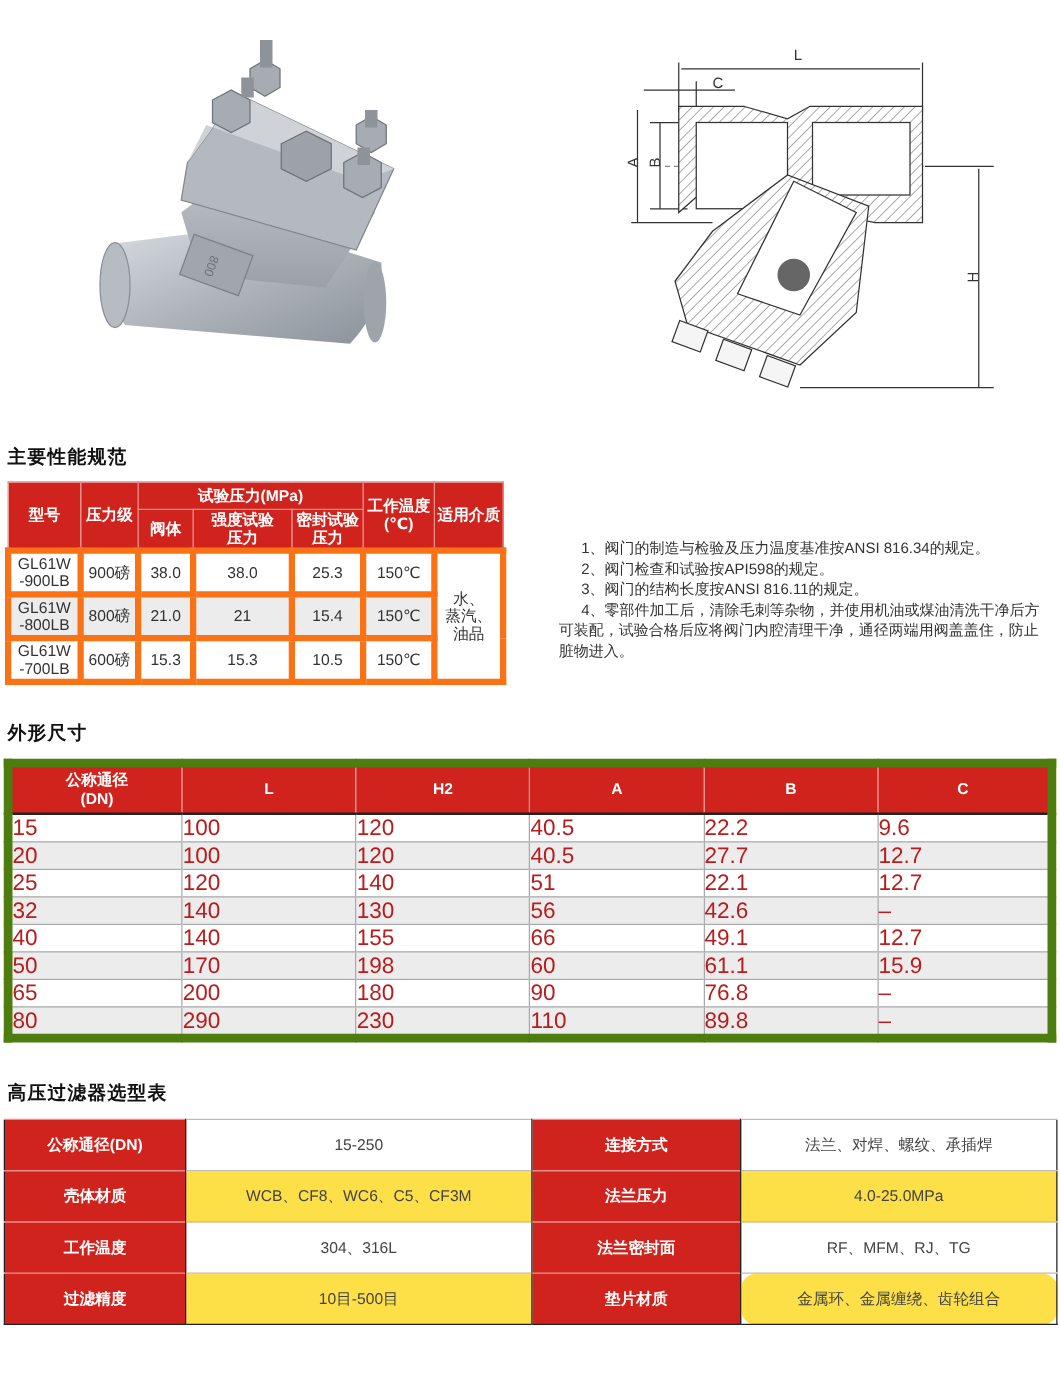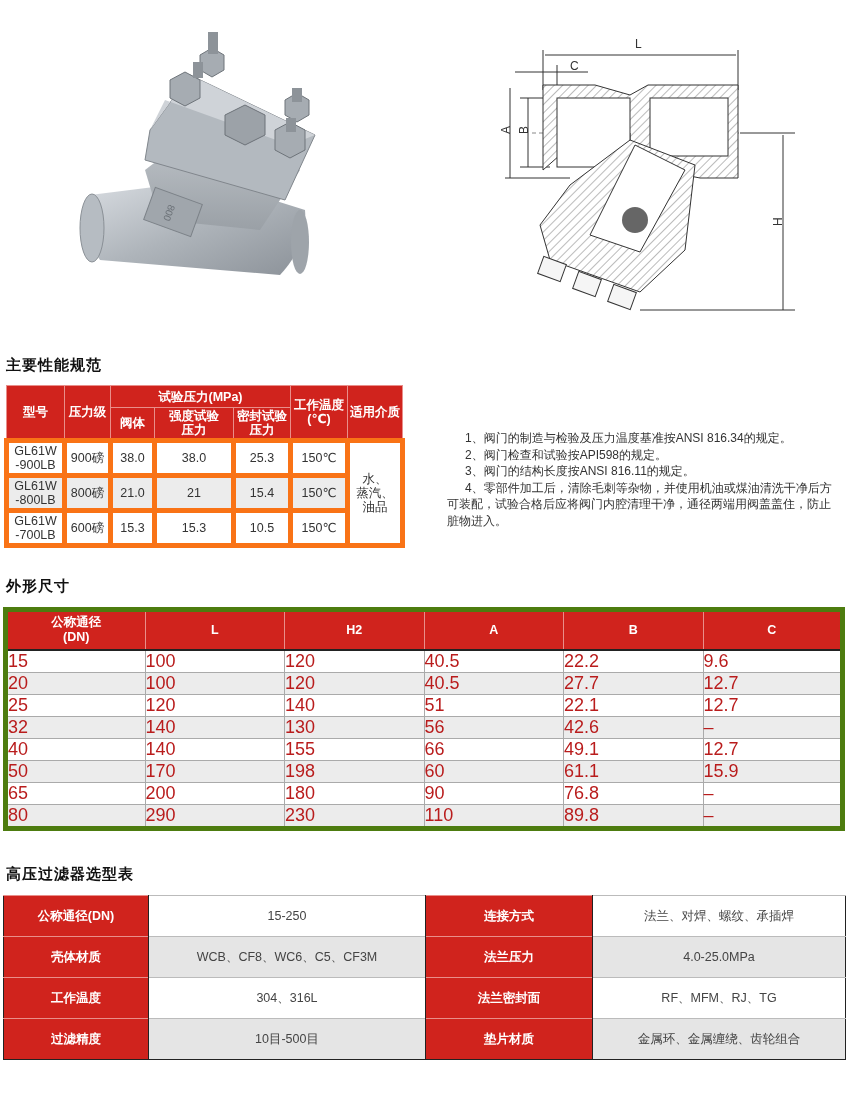--- a/index.html
+++ b/index.html
@@ -22,31 +22,31 @@
   #spec-table { left: 4px; top: 385px; width: 396px; border: 1px solid #333; }
   #spec-table th { font-size: 12.5px; line-height: 14px; border: 1px solid #e98e8a; padding: 1px 0; text-align: center; }
   #spec-table td { font-size: 12.5px; line-height: 14px; text-align: center; border: 5px solid #f97316; color: #333; height: 35px; }
   #spec-table tr.alt td.shade { background: #ececec; }
 
   
   #notes { left: 447px; top: 430px; width: 395px; font-size: 12px; line-height: 16.5px; color: #333; }
   #notes p { text-indent: 18px; }
 
   
-  #dim-table { left: 3px; top: 607px; width: 842px; border: 5px solid #4d7c0f; }
+  #dim-table { left: 3px; top: 607px; width: 842px; border: 7px solid #4d7c0f; }
   #dim-table th { height: 40px; font-size: 12.5px; line-height: 15px; border-left: 1px solid #e98e8a; text-align: center; border-bottom: 2px solid #222; }
   #dim-table td { height: 21.9px; font-size: 18px; text-align: left; border-left: 1px solid #aaa; border-top: 1px solid #aaa; color: #b91c1c; }
   #dim-table tr:nth-child(even) td { background: #ececec; }
 
   
   #sel-table { left: 3px; top: 895px; width: 842px; border: 1px solid #222; padding-left: 12px; }
   #sel-table td { height: 41px; font-size: 12.5px; text-align: center; border-top: 1px solid #bbb; color: #444; }
   #sel-table td.lbl { background: #d0231d; color: #fff; font-weight: bold; border-top: 1px solid #e98e8a; border-right: 1px solid #222; }
   #sel-table td.val { border-right: 1px solid #222; }
-  #sel-table tr.alt td.val { background: #e5e5e5; }
+  #sel-table tr.alt td.val { background: #fde047; }
 </style>
 </head>
 <body>
 
 <div id="photo" class="abs">
   <svg width="300" height="280" viewBox="0 0 300 280">
     <defs>
       <linearGradient id="metal" x1="0" y1="0" x2="1" y2="1">
         <stop offset="0" stop-color="#d9dde2"></stop>
         <stop offset="0.5" stop-color="#aeb4ba"></stop>
@@ -305,16 +305,16 @@
       <tr>
         <td class="lbl">工作温度</td>
         <td class="val">304、316L</td>
         <td class="lbl">法兰密封面</td>
         <td class="val" style="border-right: none;">RF、MFM、RJ、TG</td>
       </tr>
       <tr class="alt">
         <td class="lbl">过滤精度</td>
         <td class="val">10目-500目</td>
         <td class="lbl">垫片材质</td>
-        <td class="val" style="border-right: none;">金属环、金属缠绕、齿轮组合</td>
+        <td class="val" style="border-right: none; border-radius: 12px;">金属环、金属缠绕、齿轮组合</td>
       </tr>
     </tbody>
 </table>
 
 </body></html>

